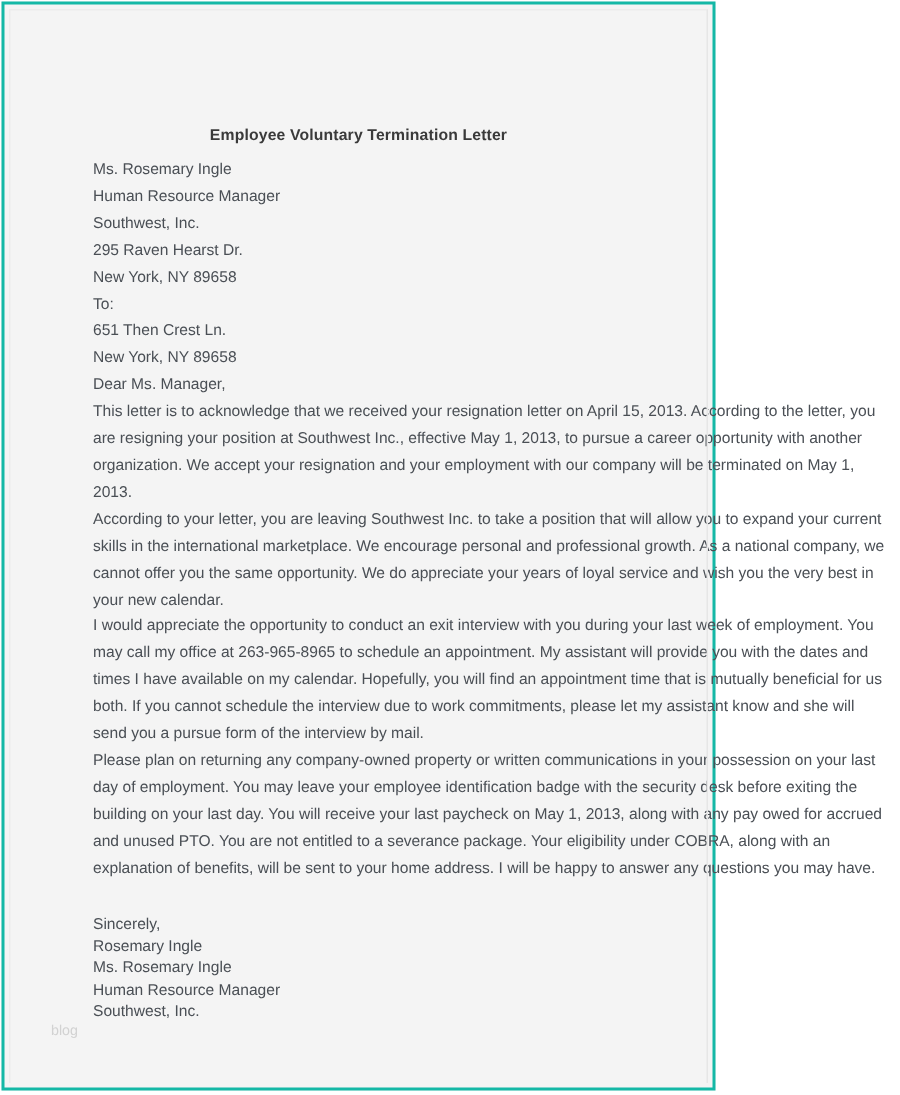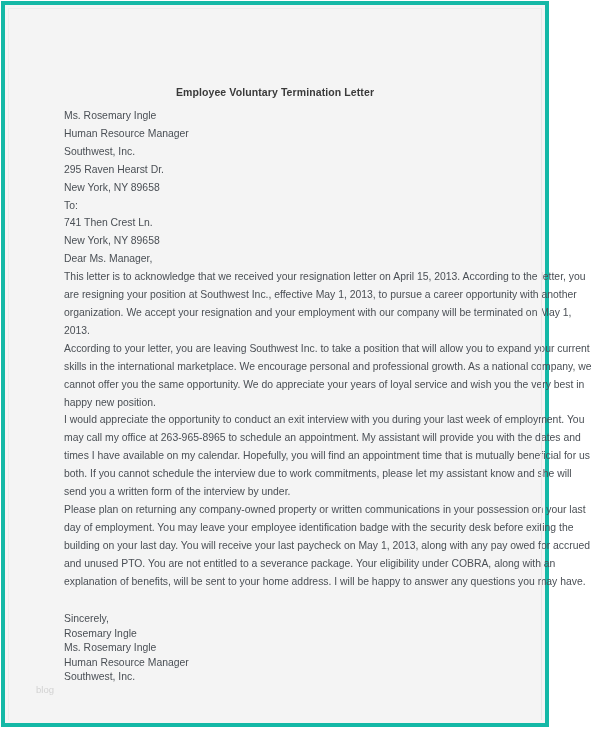--- a/index.html
+++ b/index.html
@@ -10,24 +10,24 @@
     body {
       width: 600px;
       height: 730px;
       position: relative;
       overflow: hidden;
     }
     .page {
       position: absolute;
       left: 1px;
       top: 1px;
-      width: 548px;
+      width: 476px;
       height: 726px;
       background: #f4f4f4;
-      border: 4px solid #14b8a6;
+      border: 2px solid #14b8a6;
       box-sizing: border-box;
     }
     .page::after {
       content: "";
       position: absolute;
       left: 3px; top: 3px; right: 3px; bottom: 3px;
       border-left: 1px solid #ececec;
       border-top: 1px solid #ececec;
       border-right: 1px solid #e6e6e6;
       pointer-events: none;
@@ -94,43 +94,43 @@
   <div class="body-text">
     <div>
       <span class="line">Ms. Rosemary Ingle</span>
       <span class="line">Human Resource Manager</span>
       <span class="line">Southwest, Inc.</span>
       <span class="line">295 Raven Hearst Dr.</span>
       <span class="line">New York, NY 89658</span>
     </div>
     <span class="line">To:</span>
     <div>
-      <span class="line">741 Then Crest Ln.</span>
+      <span class="line">651 Then Crest Ln.</span>
       <span class="line">New York, NY 89658</span>
     </div>
     <span class="line">Dear Ms. Manager,</span>
 
     <p>
       <span class="line">This letter is to acknowledge that we received your resignation letter on April 15, 2013. According to the letter, you</span>
       <span class="line">are resigning your position at Southwest Inc., effective May 1, 2013, to pursue a career opportunity with another</span>
       <span class="line">organization. We accept your resignation and your employment with our company will be terminated on May 1,</span>
       <span class="line">2013.</span>
     </p>
     <p>
       <span class="line">According to your letter, you are leaving Southwest Inc. to take a position that will allow you to expand your current</span>
       <span class="line">skills in the international marketplace. We encourage personal and professional growth. As a national company, we</span>
       <span class="line">cannot offer you the same opportunity. We do appreciate your years of loyal service and wish you the very best in</span>
-      <span class="line">happy new position.</span>
+      <span class="line">your new calendar.</span>
     </p>
     <p>
       <span class="line">I would appreciate the opportunity to conduct an exit interview with you during your last week of employment. You</span>
       <span class="line">may call my office at 263-965-8965 to schedule an appointment. My assistant will provide you with the dates and</span>
       <span class="line">times I have available on my calendar. Hopefully, you will find an appointment time that is mutually beneficial for us</span>
       <span class="line">both. If you cannot schedule the interview due to work commitments, please let my assistant know and she will</span>
-      <span class="line">send you a written form of the interview by under.</span>
+      <span class="line">send you a pursue form of the interview by mail.</span>
     </p>
     <p>
       <span class="line">Please plan on returning any company-owned property or written communications in your possession on your last</span>
       <span class="line">day of employment. You may leave your employee identification badge with the security desk before exiting the</span>
       <span class="line">building on your last day. You will receive your last paycheck on May 1, 2013, along with any pay owed for accrued</span>
       <span class="line">and unused PTO. You are not entitled to a severance package. Your eligibility under COBRA, along with an</span>
       <span class="line">explanation of benefits, will be sent to your home address. I will be happy to answer any questions you may have.</span>
     </p>
   </div>
 

